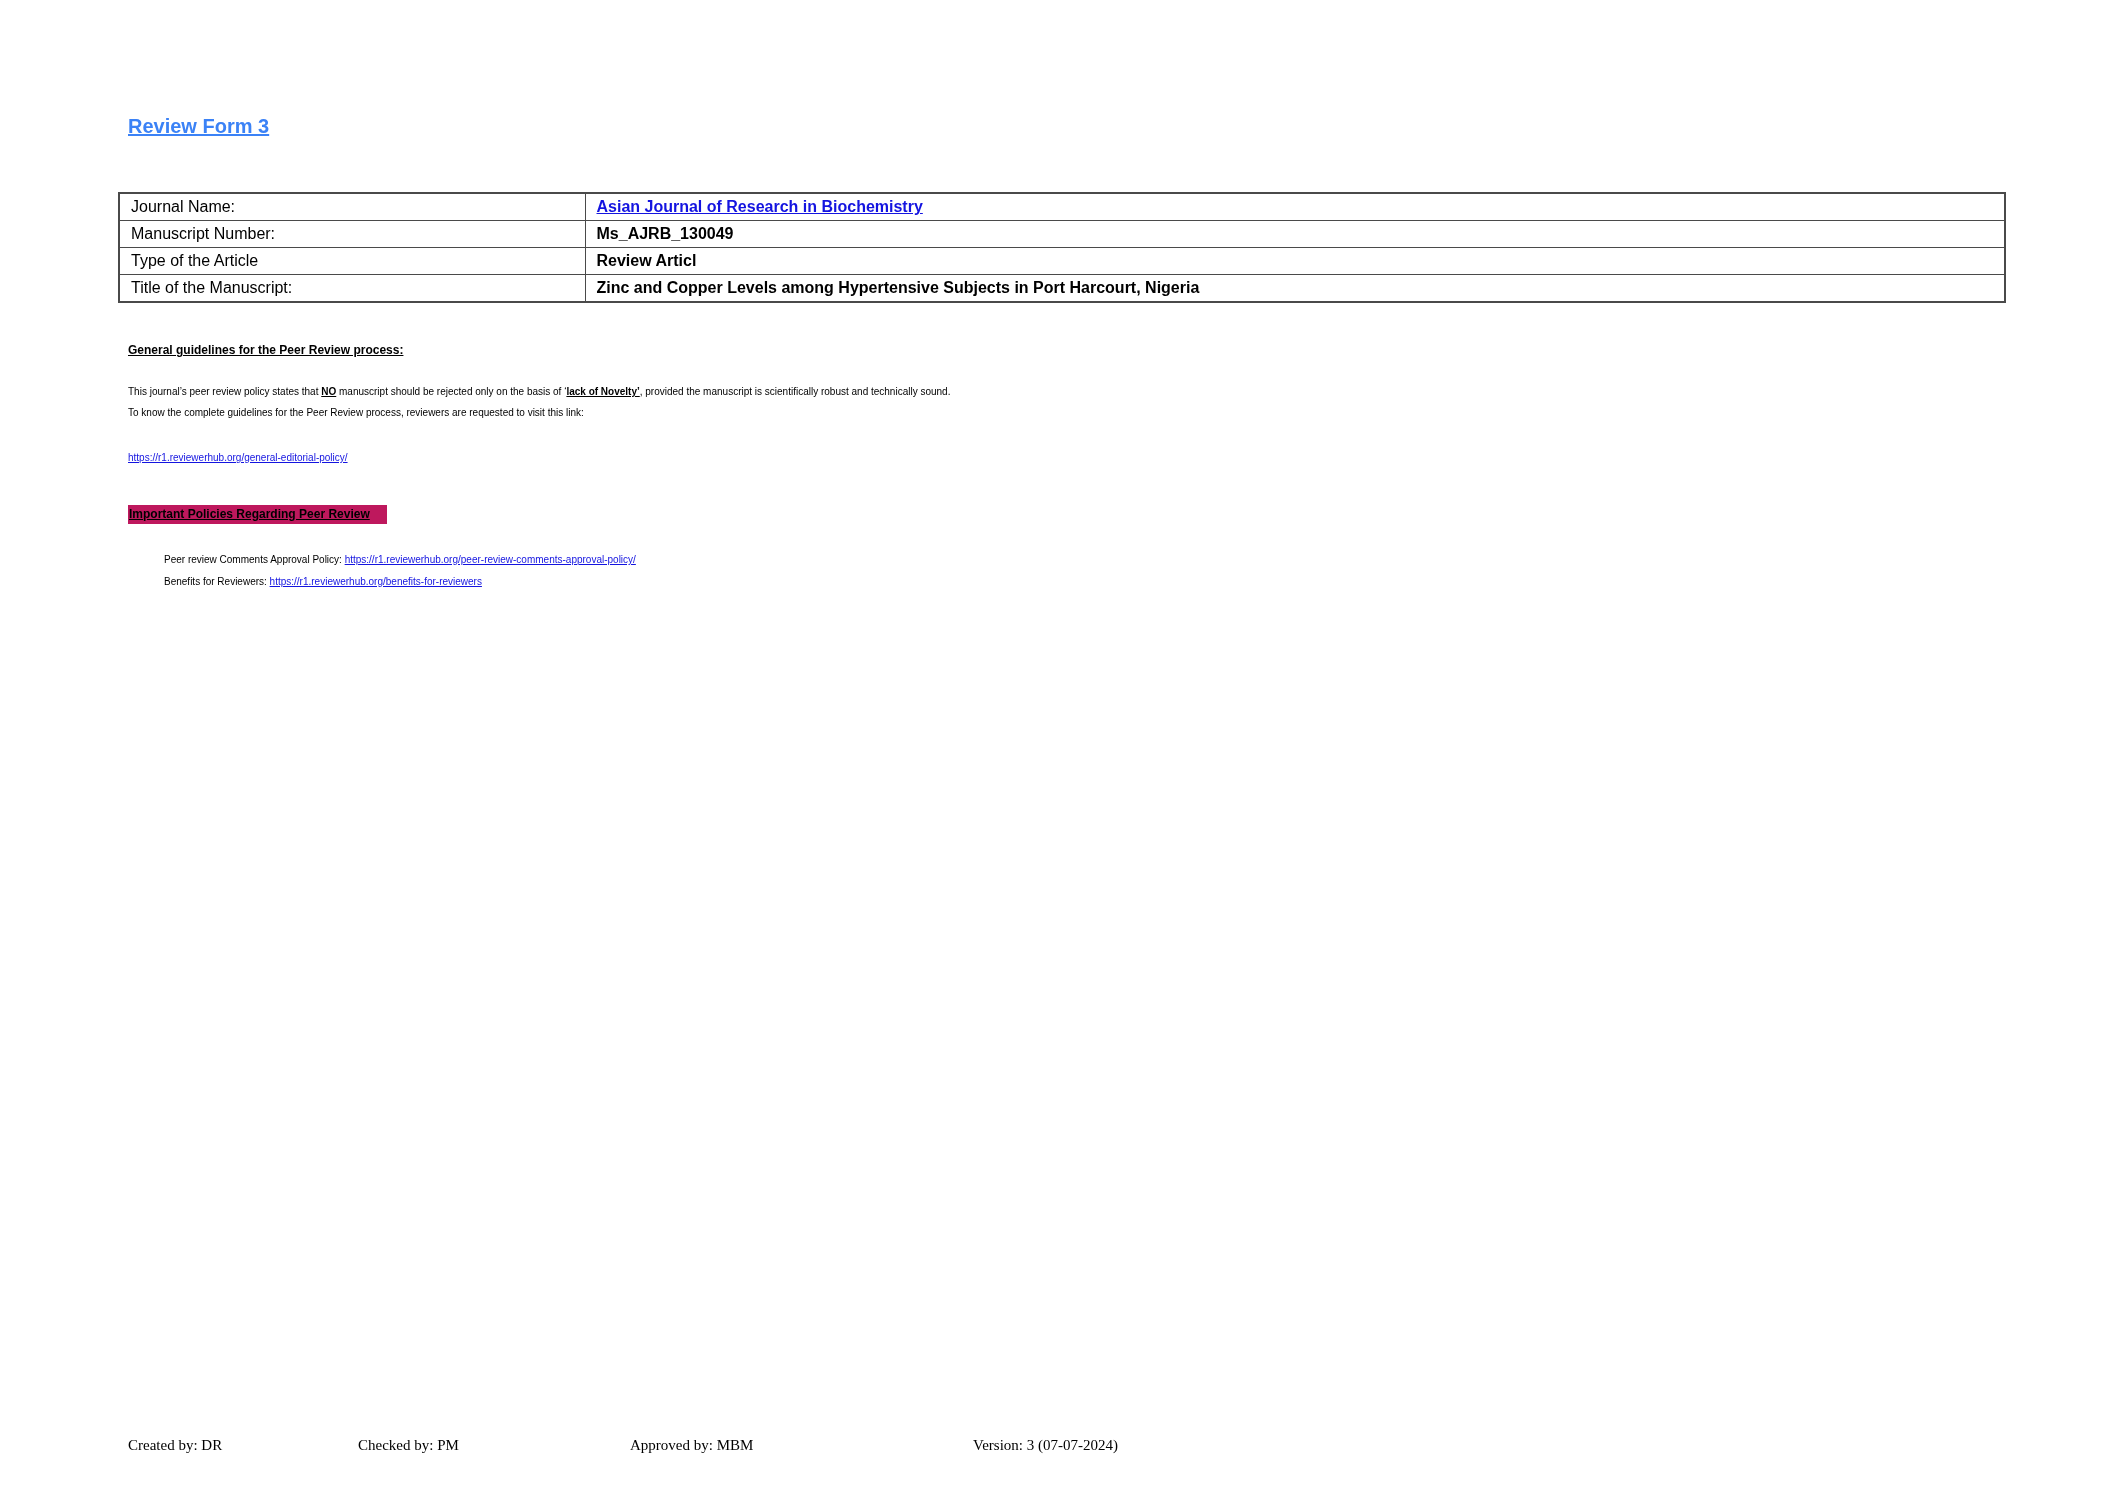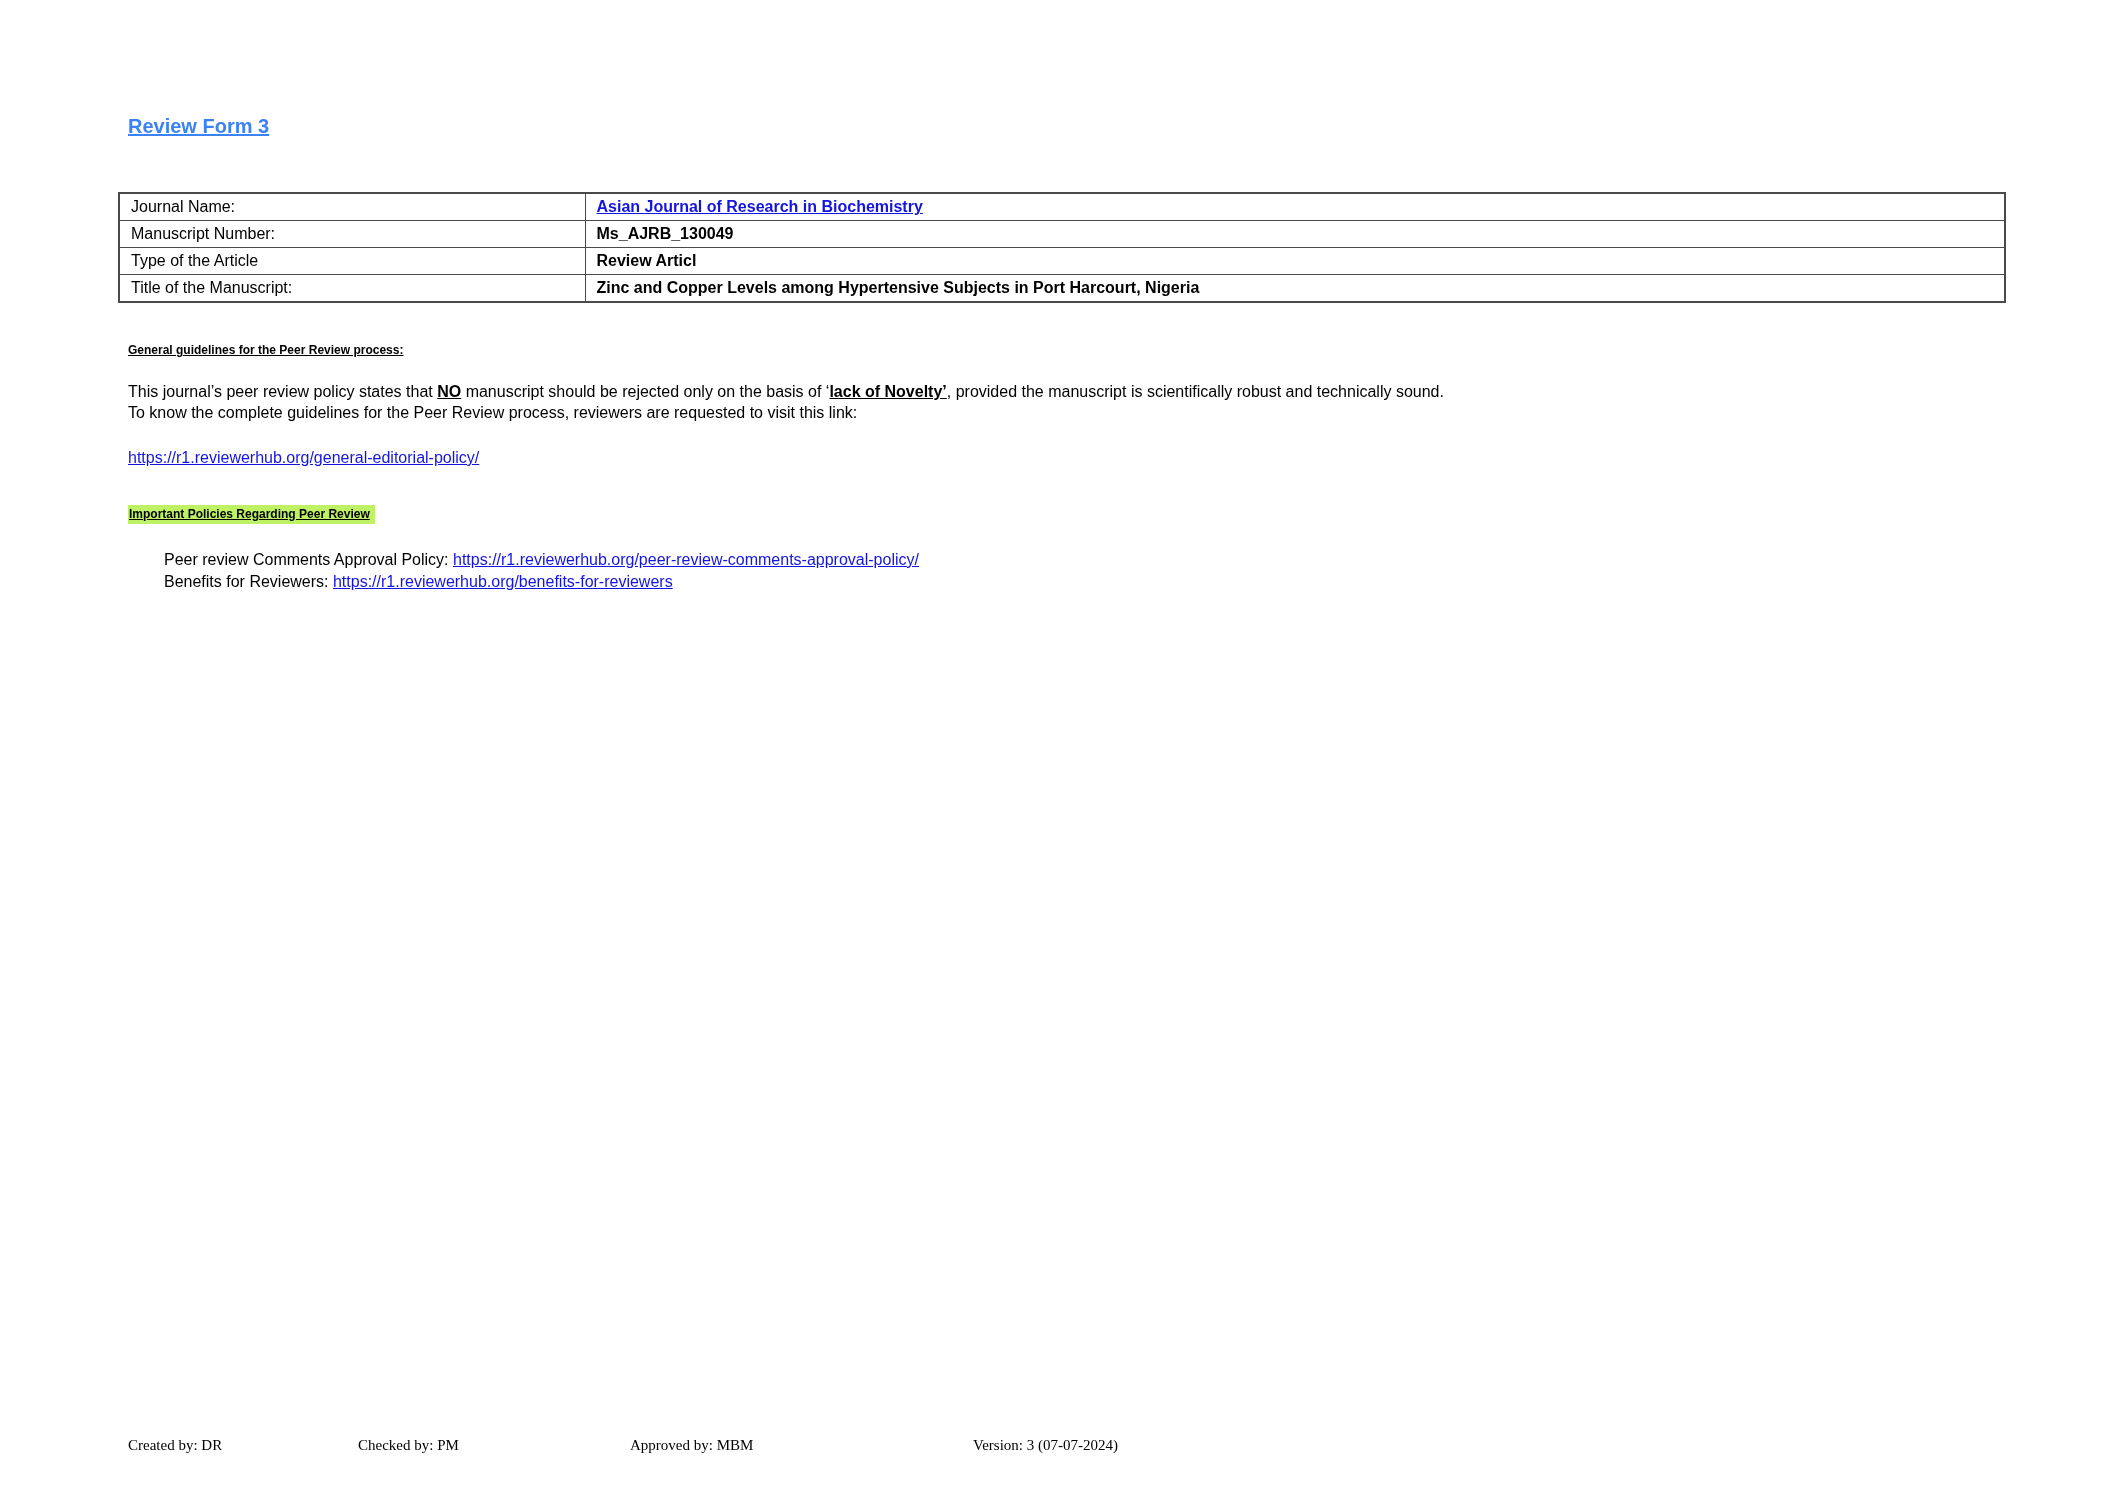--- a/index.html
+++ b/index.html
@@ -52,30 +52,30 @@
   .link-bold { font-weight: bold; }
 
   .section-heading {
     position: absolute;
     left: 128px;
     font-size: 12px;
     font-weight: bold;
     text-decoration: underline;
   }
   .hl {
-    background: #bef264;
+    background: #be185d;
     display: inline-block;
-    padding: 2px 5px 3px 1px;
+    padding: 2px 17px 3px 1px;
   }
 
   .body-para {
     position: absolute;
     left: 128px;
     right: 100px;
-    font-size: 16px;
+    font-size: 10px;
     line-height: 21px;
   }
   .bu { font-weight: bold; text-decoration: underline; }
 
   .policy-lines { line-height: 21.5px; margin-left: 36px; }
 
   .footer {
     position: absolute;
     left: 0;
     top: 1437px;

